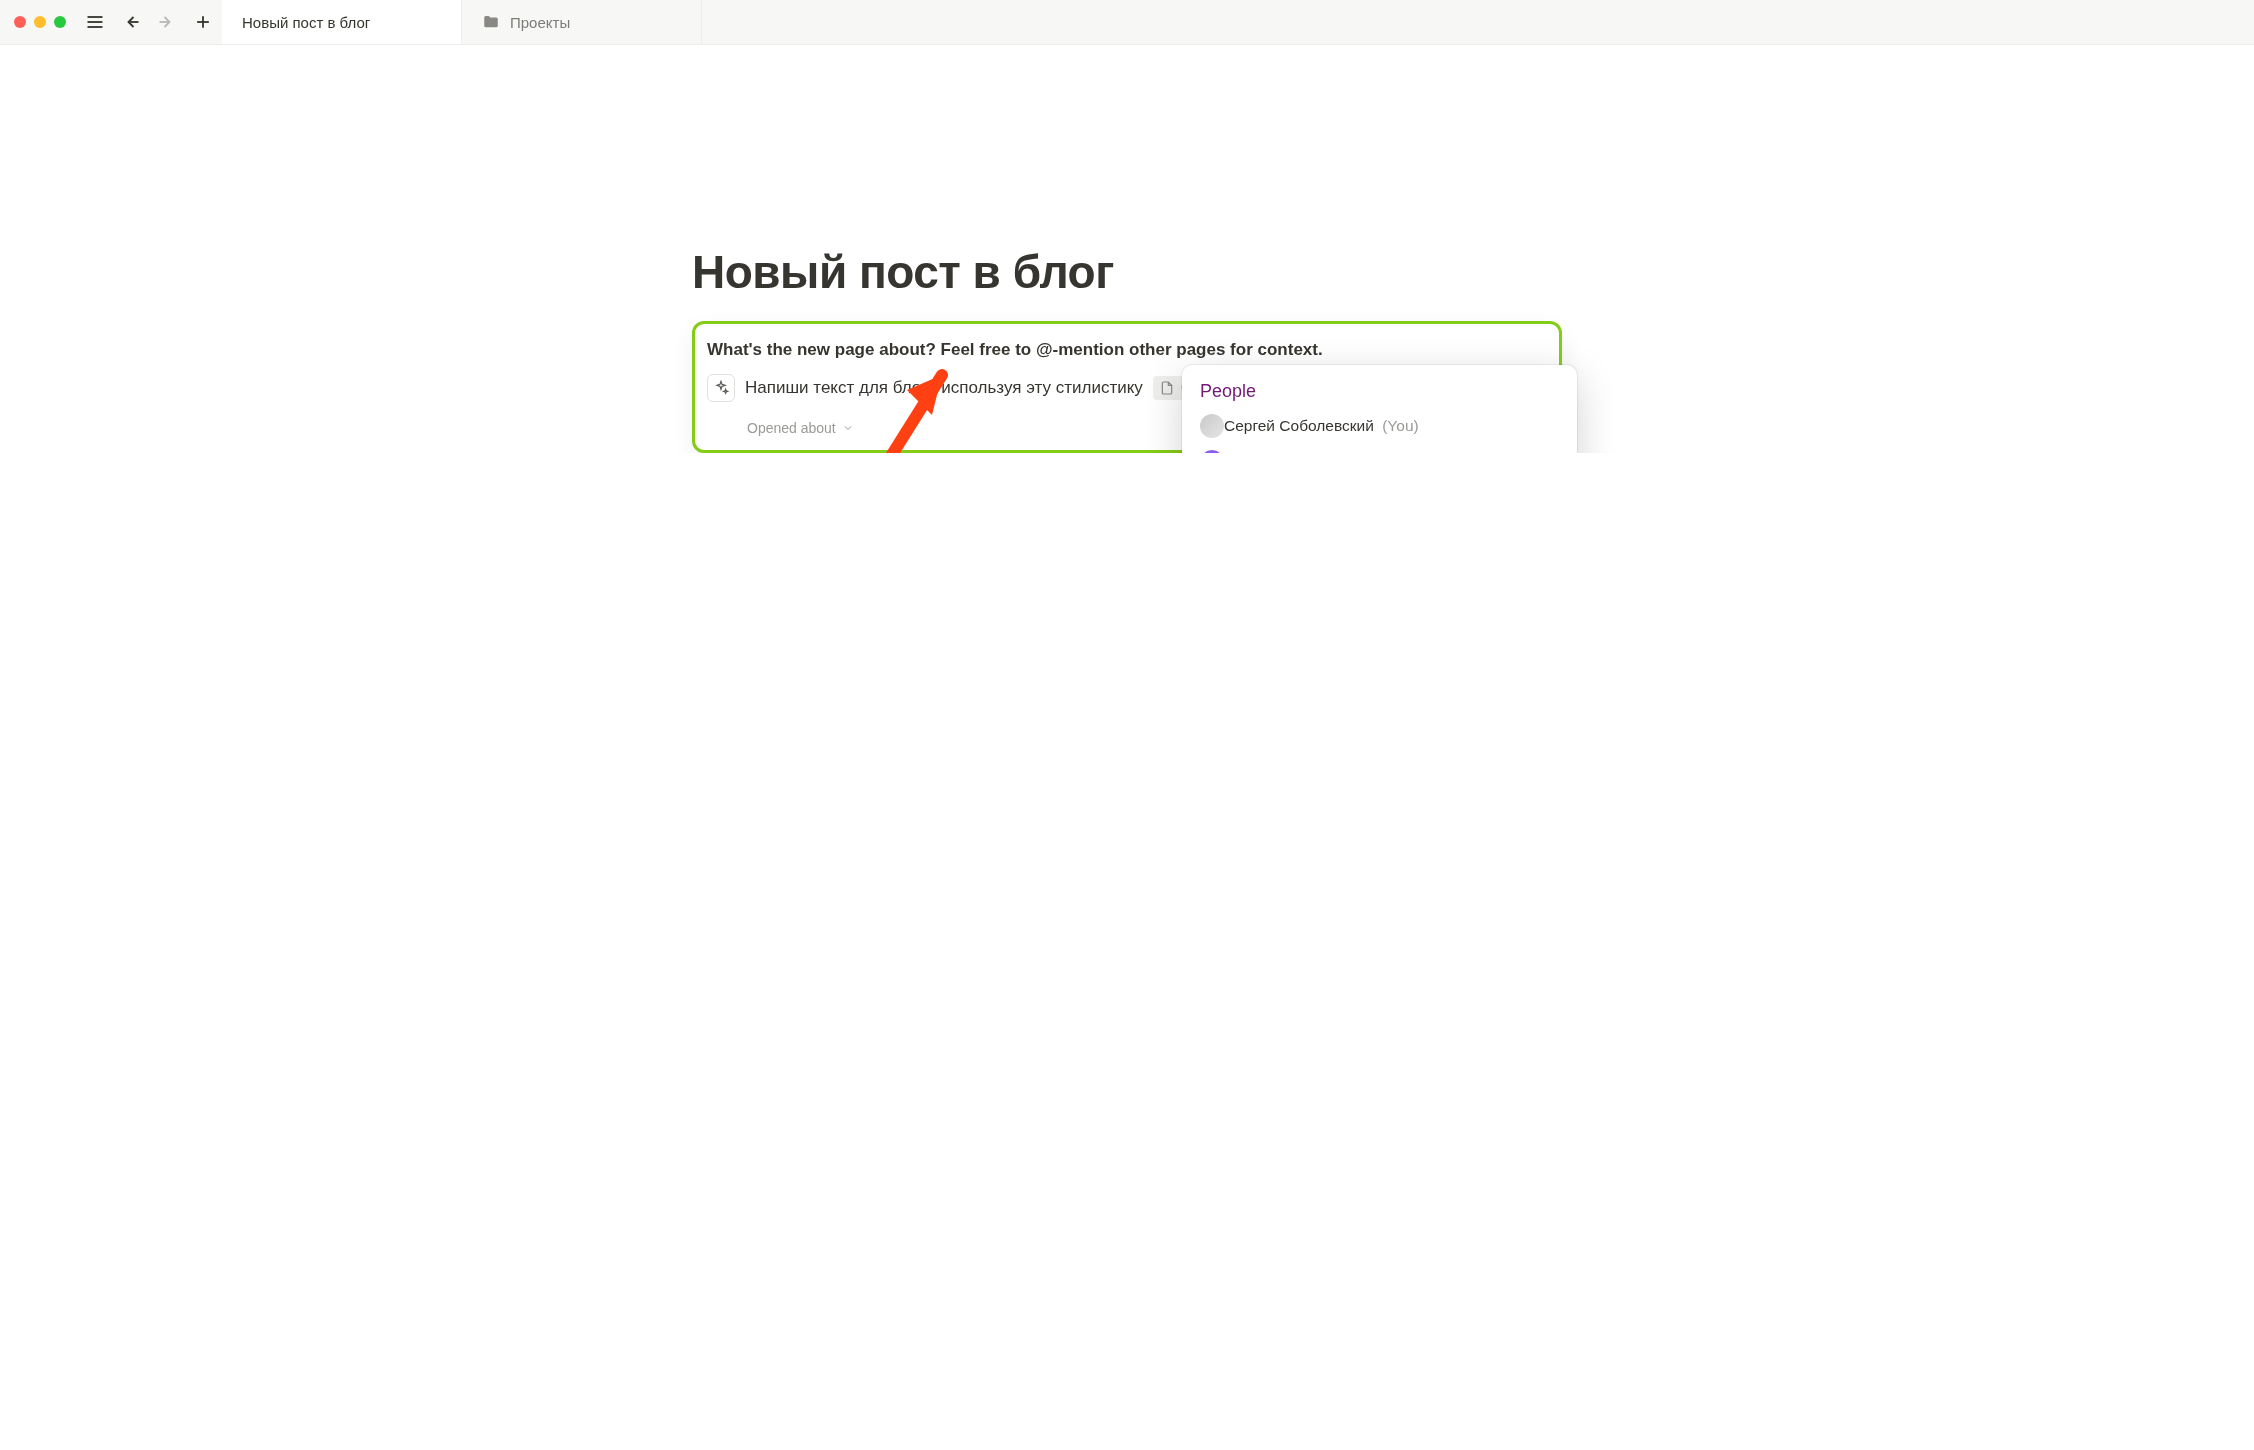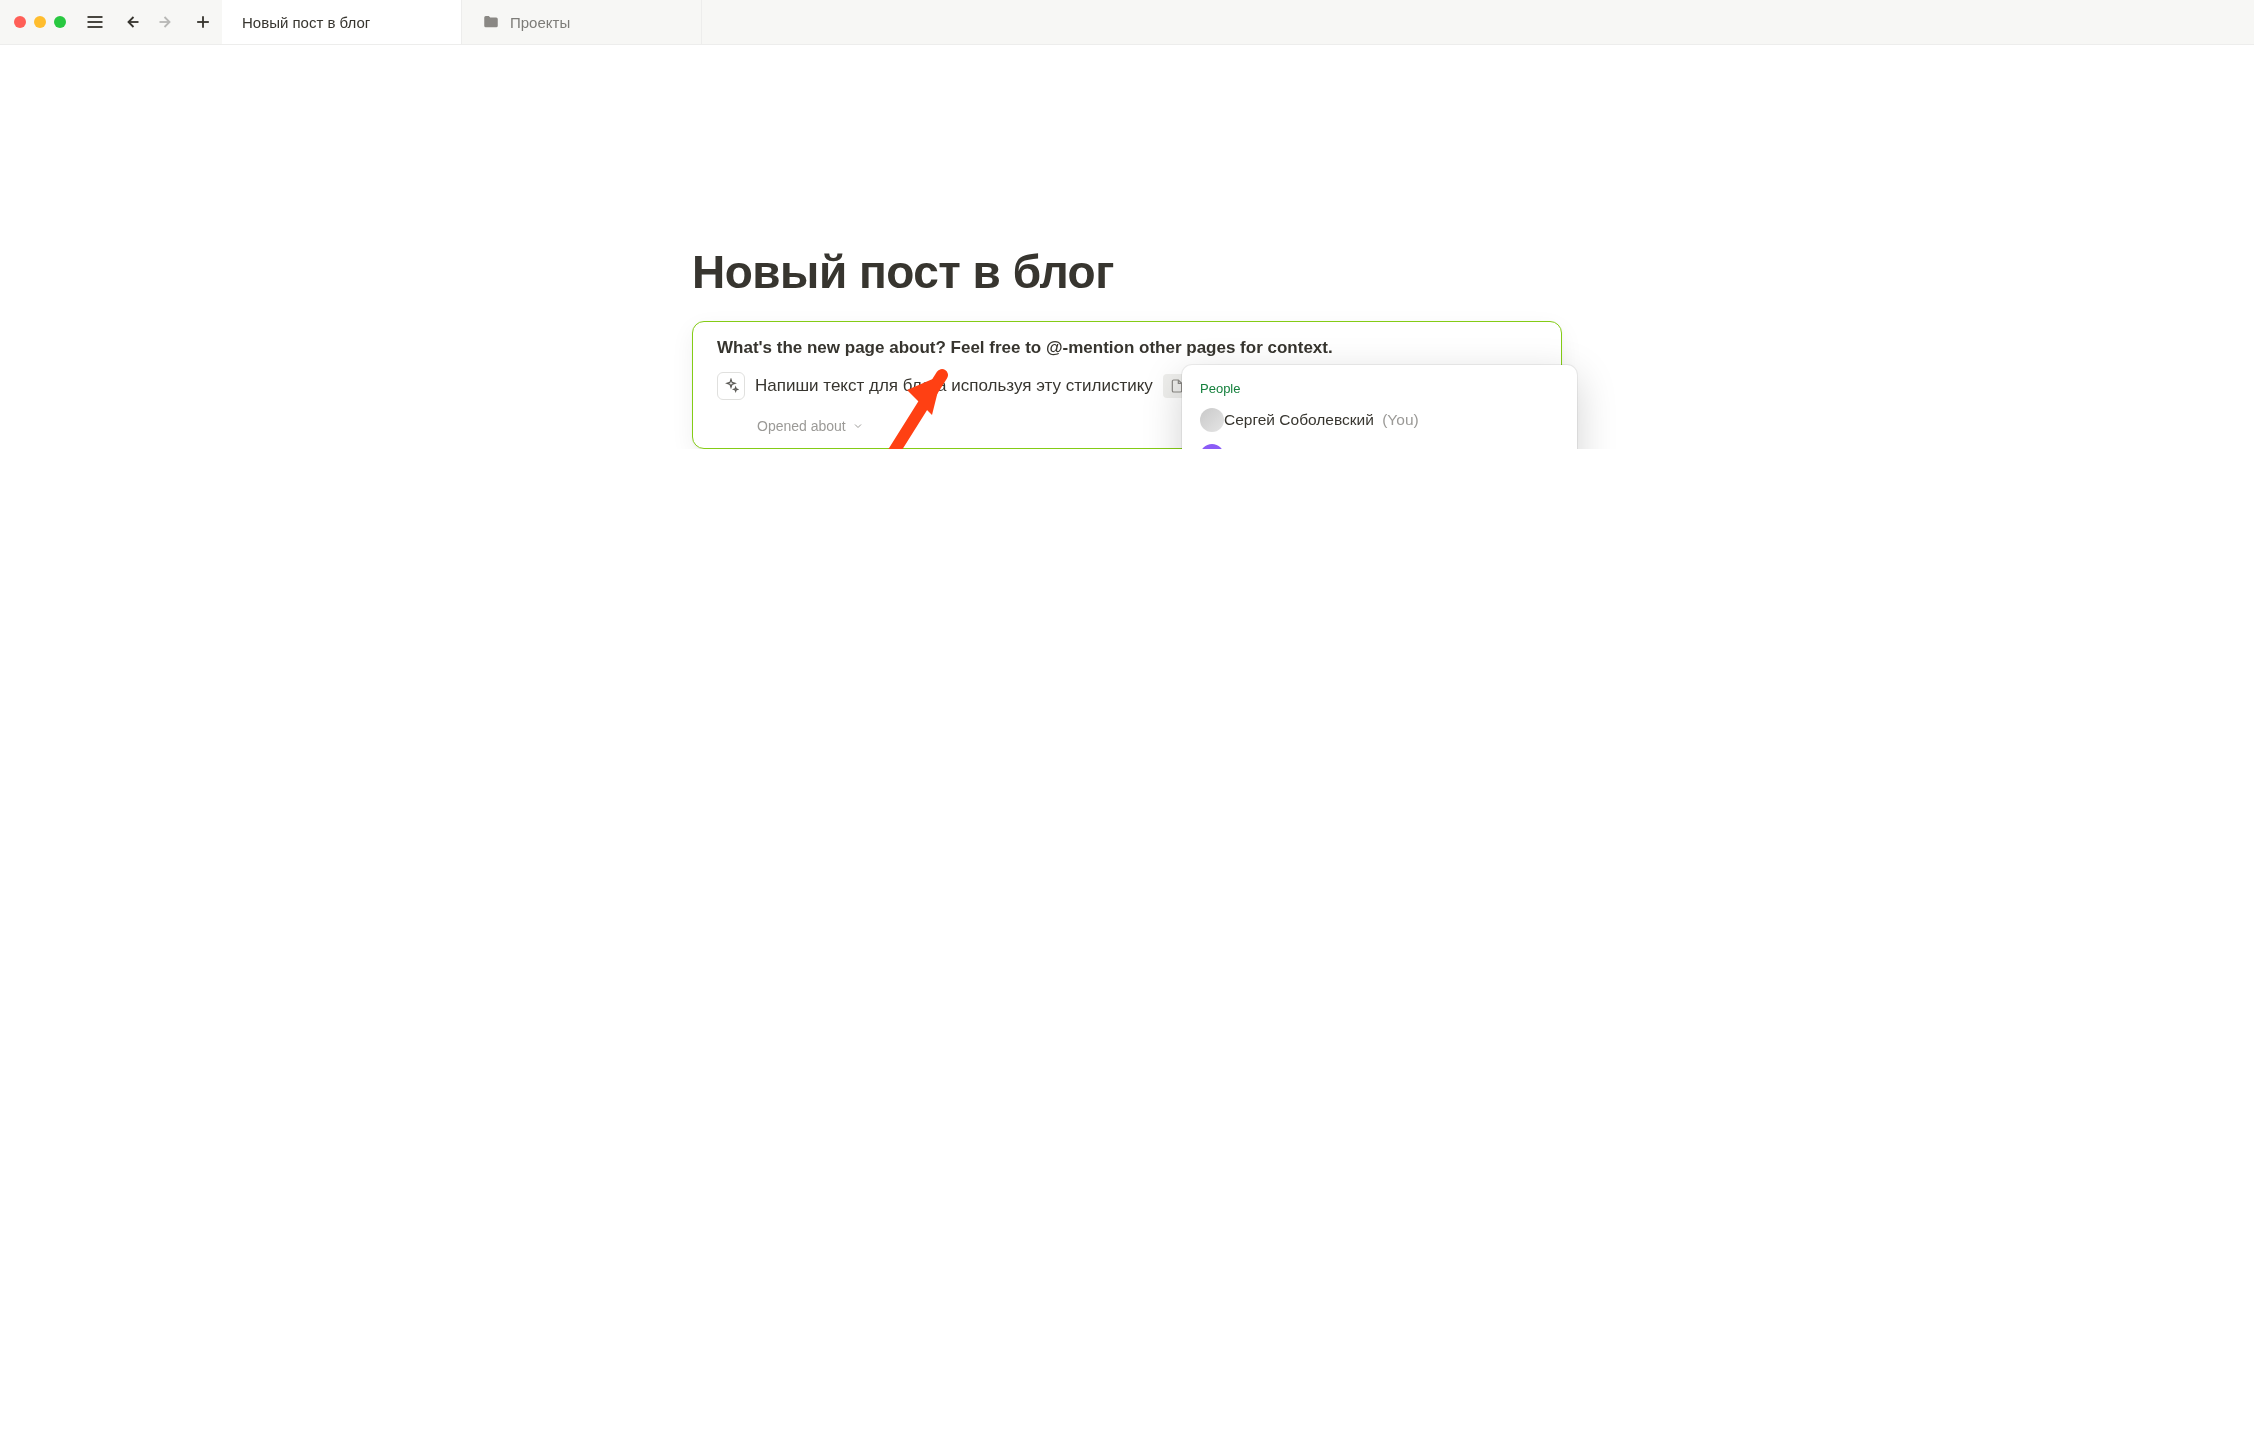--- a/index.html
+++ b/index.html
@@ -70,23 +70,23 @@
       width: 870px;
       position: relative;
     }
     .page-title {
       font-size: 46px;
       font-weight: 700;
       letter-spacing: -0.5px;
       margin-bottom: 22px;
     }
     .ai-card {
-      border: 1px solid #84cc16;
+      border: 3px solid #84cc16;
       border-radius: 12px;
-      padding: 16px 20px 14px 24px;
+      padding: 16px 20px 14px 12px;
       box-shadow: 0 1px 3px rgba(0,0,0,0.04), 0 8px 24px rgba(0,0,0,0.06);
       background: #fff;
     }
     .ai-card-header {
       font-size: 17px;
       font-weight: 600;
       color: #37352f;
       margin-bottom: 14px;
     }
     .ai-input-row {
@@ -130,22 +130,22 @@
       left: 490px;
       width: 395px;
       background: #fff;
       border-radius: 10px;
       box-shadow: 0 0 0 1px rgba(0,0,0,0.06), 0 12px 40px rgba(0,0,0,0.18);
       padding: 10px 6px;
       z-index: 100;
       overflow: hidden;
     }
     .popup-section-label {
-      font-size: 13px;
-      color: #15803d;
+      font-size: 18px;
+      color: #701a75;
       font-weight: 500;
       padding: 6px 12px;
     }
     .popup-item {
       display: flex;
       align-items: center;
       padding: 6px 12px;
       border-radius: 6px;
       cursor: pointer;
       font-size: 15.5px;

